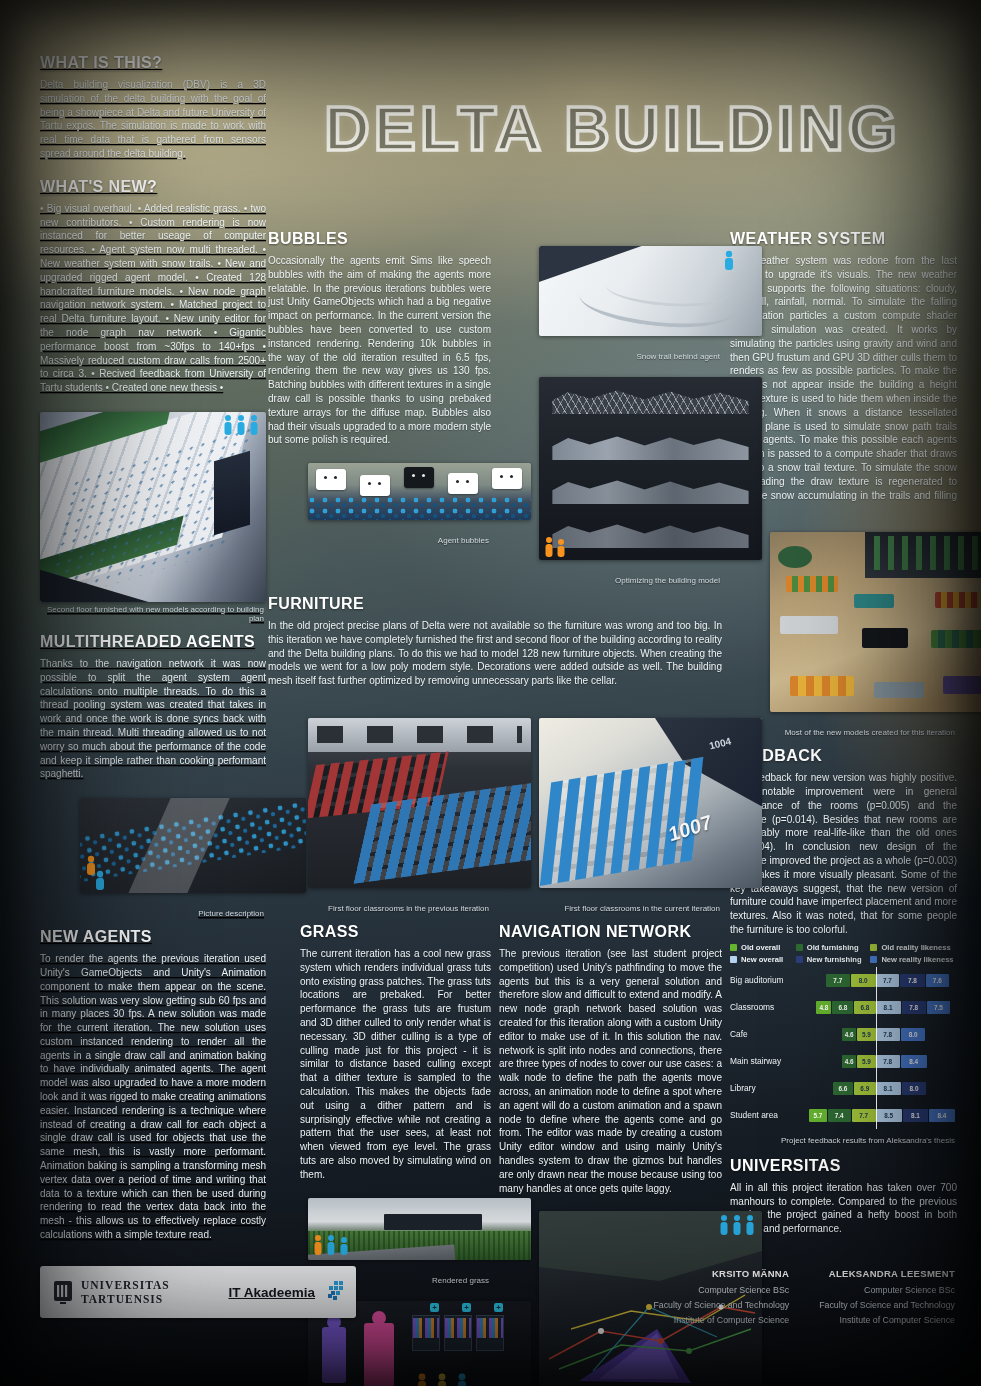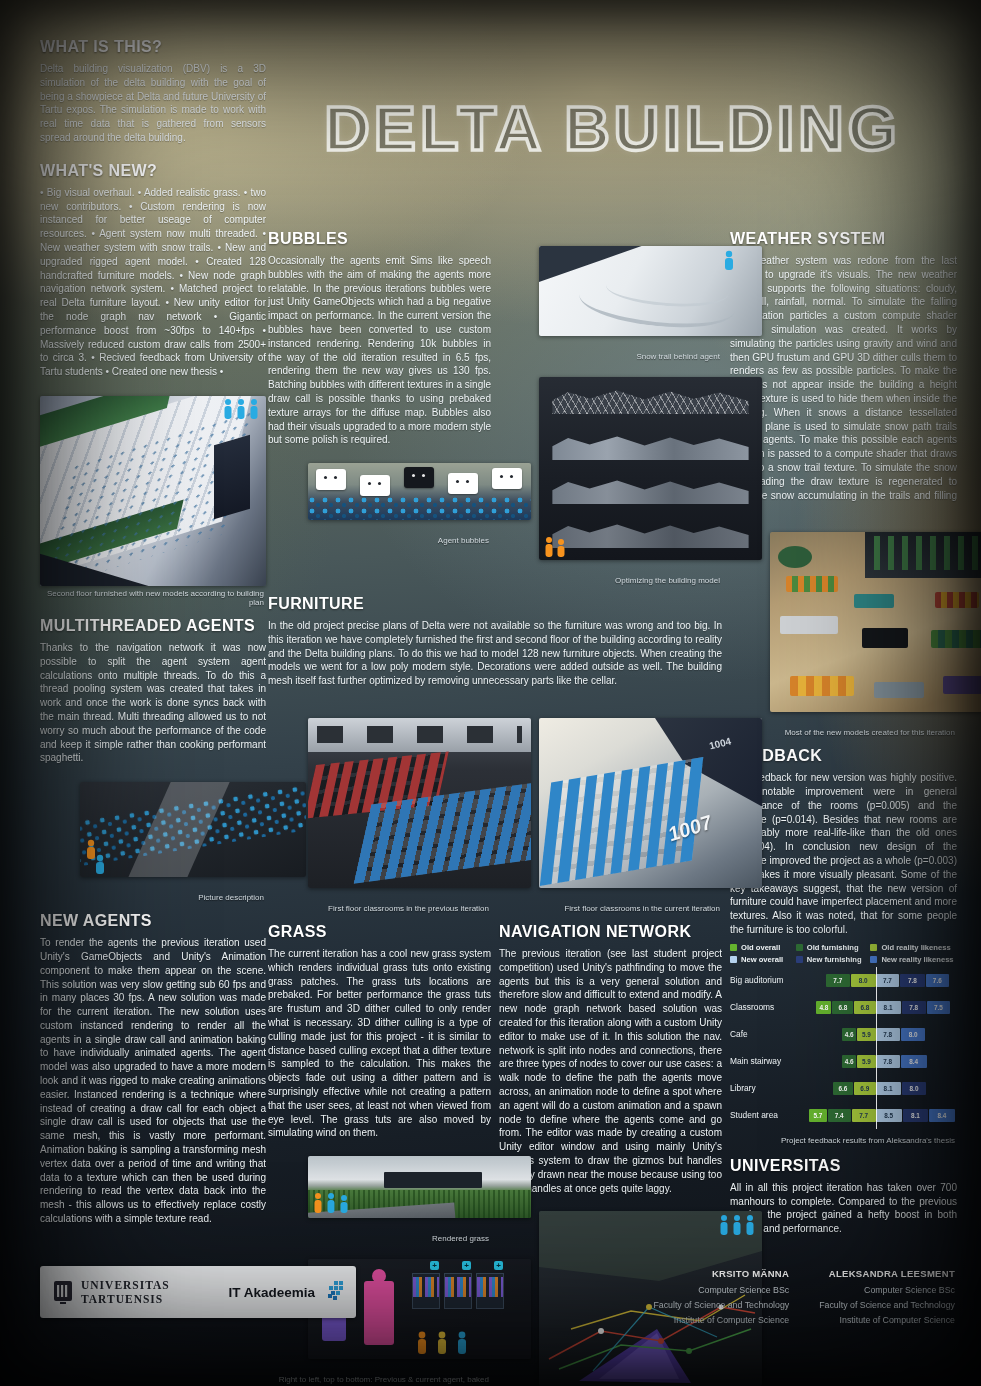--- a/index.html
+++ b/index.html
@@ -11,21 +11,21 @@
       radial-gradient(ellipse 520px 300px at 170px 110px, rgba(201,192,152,.95), transparent 70%),
       radial-gradient(ellipse 640px 340px at 600px 90px, rgba(188,178,140,.9), transparent 70%),
       radial-gradient(ellipse 420px 420px at 950px 170px, rgba(167,170,142,.8), transparent 70%),
       radial-gradient(ellipse 280px 480px at 990px 560px, rgba(206,168,105,.55), transparent 70%),
       radial-gradient(ellipse 520px 420px at 700px 390px, rgba(120,142,152,.5), transparent 70%),
       radial-gradient(ellipse 420px 320px at 40px 520px, rgba(92,108,86,.55), transparent 70%),
       linear-gradient(176deg,#958f74 0%,#83816c 12%,#636d60 26%,#49585a 40%,#33414a 54%,#232e38 68%,#171e26 80%,#10141a 92%,#0c0f13 100%);}
   .vignette{position:absolute;inset:0;pointer-events:none;
     box-shadow:inset 0 0 150px 45px rgba(0,0,0,.88), inset 0 0 40px 10px rgba(0,0,0,.6);}
   
-  .col1{position:absolute;left:40px;top:38px;width:226px;}
+  .col1{position:absolute;left:40px;top:54px;width:226px;text-decoration:underline;}
   .rightregion{position:absolute;left:268px;top:28px;width:689px;}
   .maingrid{display:flex;gap:8px;}
   .mid{width:454px;}
   .col4{width:227px;}
   .subrow{display:flex;gap:8px;}
   .subcol{width:223px;}
   
   .title{height:202px;display:flex;flex-direction:column;justify-content:center;text-align:center;}
   .title div{font-size:63px;font-weight:800;letter-spacing:4px;line-height:1.3;
     color:rgba(14,21,29,.32);-webkit-text-stroke:3.5px #f8f8f0;
@@ -150,21 +150,21 @@
   .seg{height:13px;display:flex;align-items:center;justify-content:center;
     font-size:6.4px;font-weight:bold;border-radius:1px;}
   
   .footer{position:absolute;left:40px;right:26px;top:1266px;display:flex;justify-content:space-between;align-items:flex-start;}
   .logobox{width:292px;height:52px;background:#edeff1;border-radius:3px;display:flex;align-items:center;
     padding:0 12px;gap:12px;box-shadow:0 1px 4px rgba(0,0,0,.5);}
   .uni{display:flex;align-items:center;gap:7px;}
   .uni-text{font-family:"Liberation Serif",serif;font-size:11.5px;font-weight:bold;letter-spacing:1px;
     color:#23262e;line-height:1.25;}
   .itak{display:flex;align-items:center;gap:5px;margin-left:auto;}
-  .itak-text{font-size:13.5px;font-weight:bold;color:#14181e;}
+  .itak-text{font-size:13.5px;font-weight:bold;color:#14181e;text-decoration:underline;}
   .credits{display:flex;gap:30px;margin-top:2px;}
   .credit{text-align:right;}
   .credit .nm{font-size:9.5px;font-weight:bold;color:#fff;margin-bottom:4px;letter-spacing:.3px;}
   .credit div.ln{font-size:8.8px;color:#ccd4da;line-height:1.7;}
 </style>
 </head>
 <body>
 
 <div class="poster">
   <div class="bg"></div>
@@ -291,21 +291,21 @@
         <div class="subrow">
           <div class="subcol">
             <figure class="fig f-classprev">
               <div class="abs cp-wall"></div>
               <div class="abs cp-screens"></div>
               <div class="abs cp-red"></div>
               <div class="abs cp-blue"></div>
             </figure>
             <div class="cap">First floor classrooms in the previous iteration</div>
 
-            <section style="margin-bottom:8px;">
+            <section style="margin-bottom:8px;margin-left:32px;">
               <h2 class="sec">GRASS</h2>
               <p class="body">The current iteration has a cool new grass system which renders individual grass tuts onto existing grass patches. The grass tuts locations are prebaked. For better performance the grass tuts are frustum and 3D dither culled to only render what is necessary. 3D dither culling is a type of culling made just for this project - it is similar to distance based culling except that a dither texture is sampled to the calculation. This makes the objects fade out using a dither pattern and is surprisingly effective while not creating a pattern that the user sees, at least not when viewed from eye level. The grass tuts are also moved by simulating wind on them.</p>
             </section>
 
             <figure class="fig f-grass">
               <div class="abs g-bldg"></div>
               <div class="abs g-field"></div>
               <div class="abs g-road"></div>
               <svg class="ppl" style="bottom:4px;left:4px;" width="40" height="22" viewBox="0 0 40 22">
                 <g fill="#f7931e">

